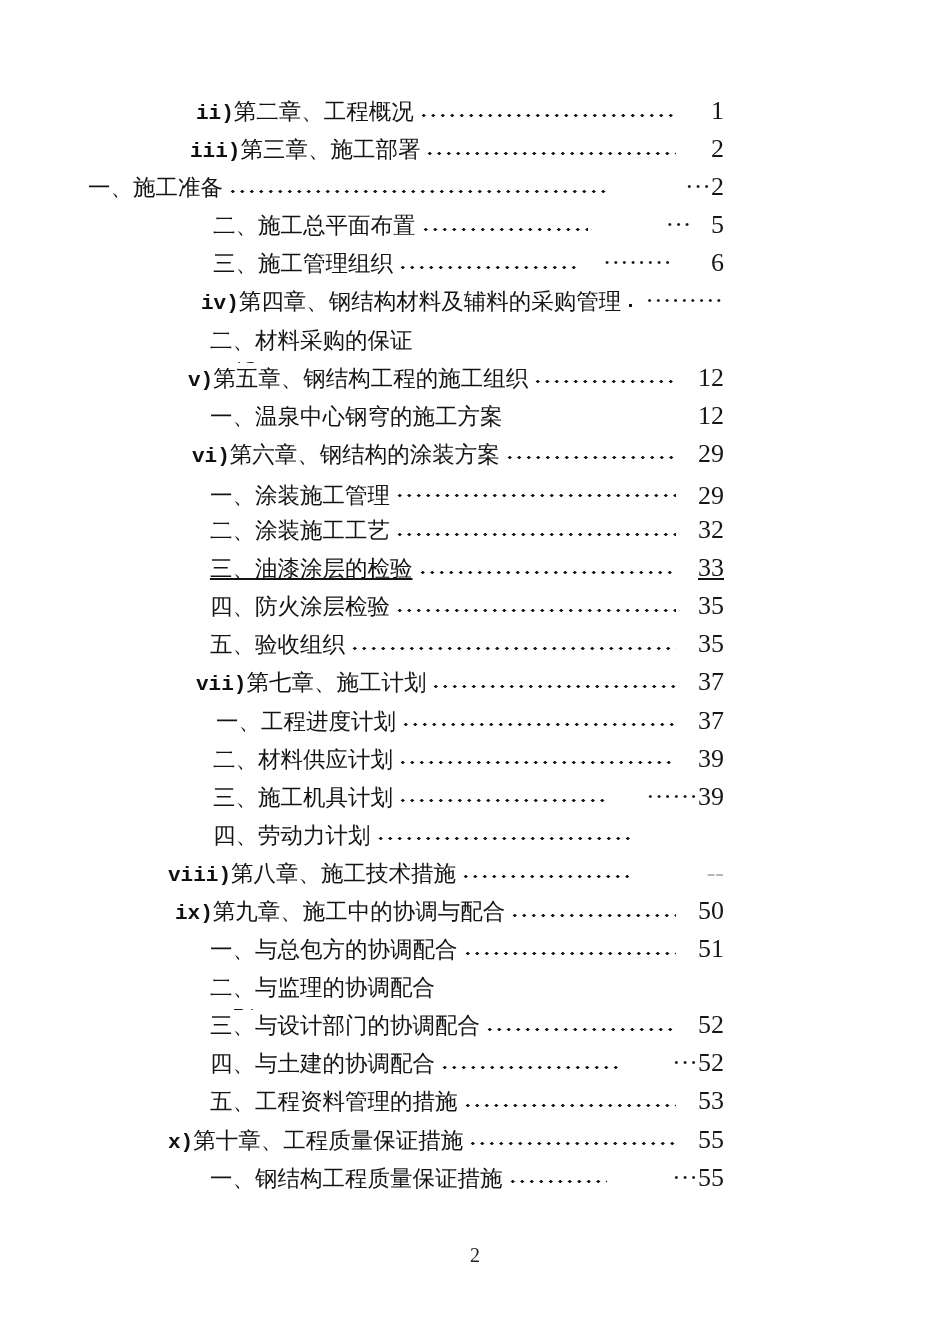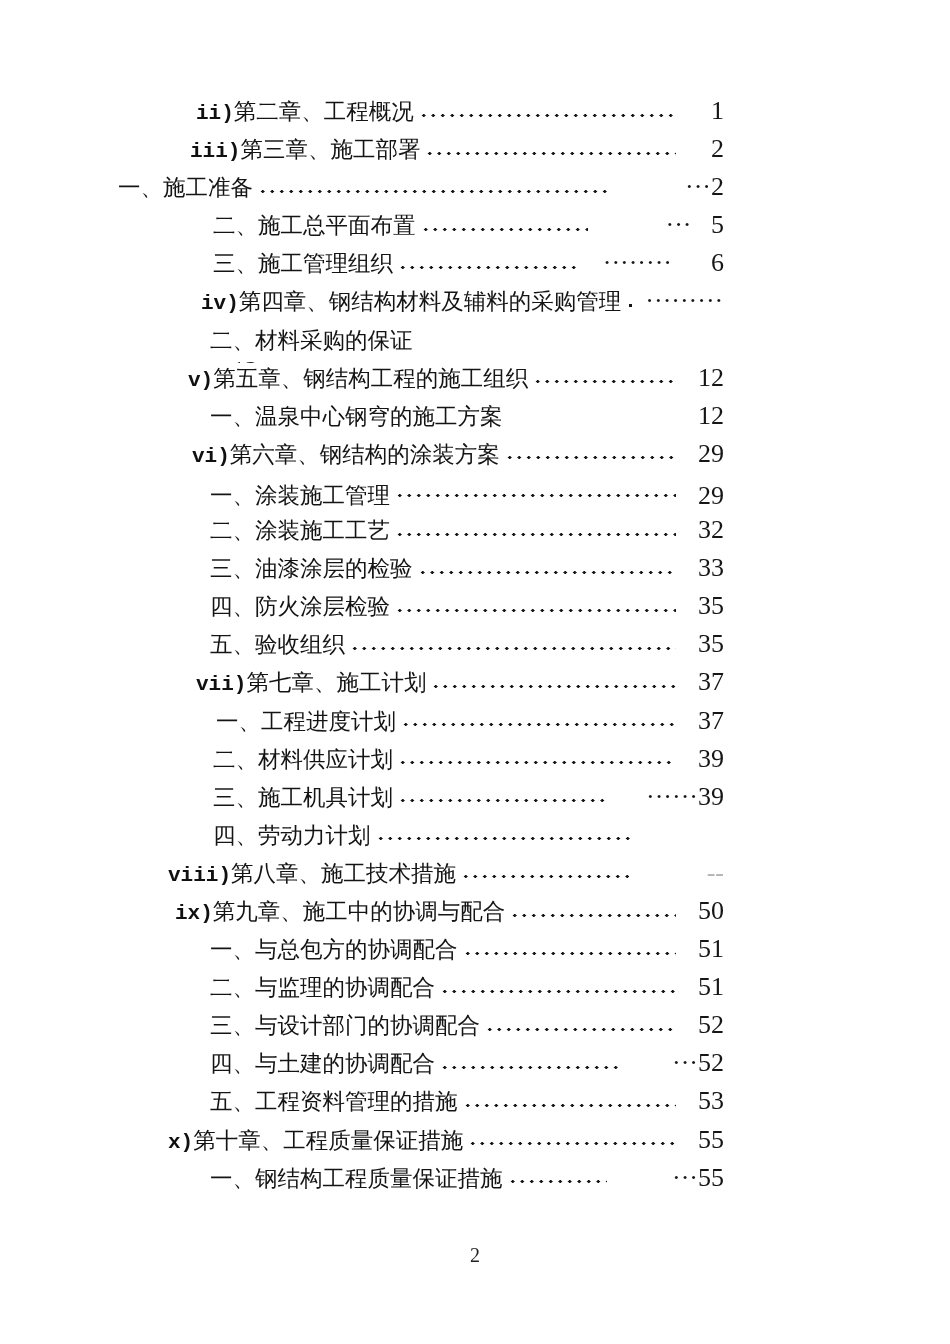--- a/index.html
+++ b/index.html
@@ -80,21 +80,21 @@
     <span class="t-title">第二章、工程概况</span>
     <span class="t-leader"></span>
     <span class="t-page">1</span>
   </div>
       <div class="toc-row" style="padding-left: 190px;">
     <span class="t-num">iii)</span>
     <span class="t-title">第三章、施工部署</span>
     <span class="t-leader"></span>
     <span class="t-page">2</span>
   </div>
-      <div class="toc-row" style="padding-left: 118px;">
+      <div class="toc-row" style="padding-left: 88px;">
     <span class="t-num"></span>
     <span class="t-title">一、施工准备</span>
     <span class="t-leader"></span>
     <span class="t-page">   ···2</span>
   </div>
       <div class="toc-row" style="padding-left: 213px;">
     <span class="t-num"></span>
     <span class="t-title">二、施工总平面布置</span>
     <span class="t-leader"></span>
     <span class="t-page">   ···  5</span>
@@ -140,21 +140,21 @@
     <span class="t-title">一、涂装施工管理</span>
     <span class="t-leader"></span>
     <span class="t-page">29</span>
   </div>
       <div class="toc-row" style="padding-left: 210px;">
     <span class="t-num"></span>
     <span class="t-title">二、涂装施工工艺</span>
     <span class="t-leader"></span>
     <span class="t-page">32</span>
   </div>
-      <div class="toc-row" style="padding-left: 210px;">
+      <div class="toc-row" style="padding-left: 210px; text-decoration: underline;">
     <span class="t-num"></span>
     <span class="t-title">三、油漆涂层的检验</span>
     <span class="t-leader"></span>
     <span class="t-page">33</span>
   </div>
       <div class="toc-row" style="padding-left: 210px;">
     <span class="t-num"></span>
     <span class="t-title">四、防火涂层检验</span>
     <span class="t-leader"></span>
     <span class="t-page">35</span>
@@ -206,21 +206,21 @@
     <span class="t-title">第九章、施工中的协调与配合</span>
     <span class="t-leader"></span>
     <span class="t-page">50</span>
   </div>
       <div class="toc-row" style="padding-left: 210px;">
     <span class="t-num"></span>
     <span class="t-title">一、与总包方的协调配合</span>
     <span class="t-leader"></span>
     <span class="t-page">51</span>
   </div>
-      <div class="toc-row" style="padding-left: 210px;">
+      <div class="toc-row" style="padding-left: 210px; flex-direction: column;">
     <span class="t-num"></span>
     <span class="t-title">二、与监理的协调配合</span>
     <span class="t-leader"></span>
     <span class="t-page">51</span>
   </div>
       <div class="toc-row" style="padding-left: 210px;">
     <span class="t-num"></span>
     <span class="t-title">三、与设计部门的协调配合</span>
     <span class="t-leader"></span>
     <span class="t-page">52</span>

